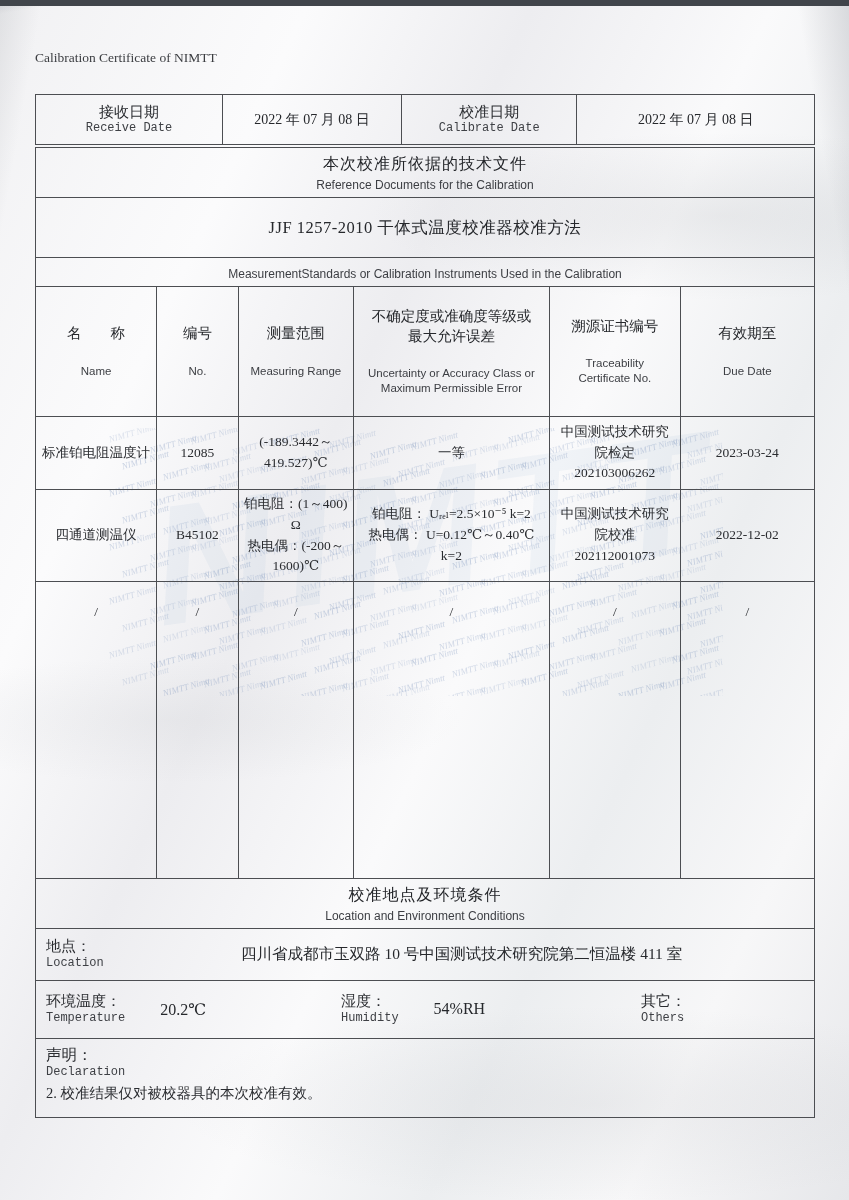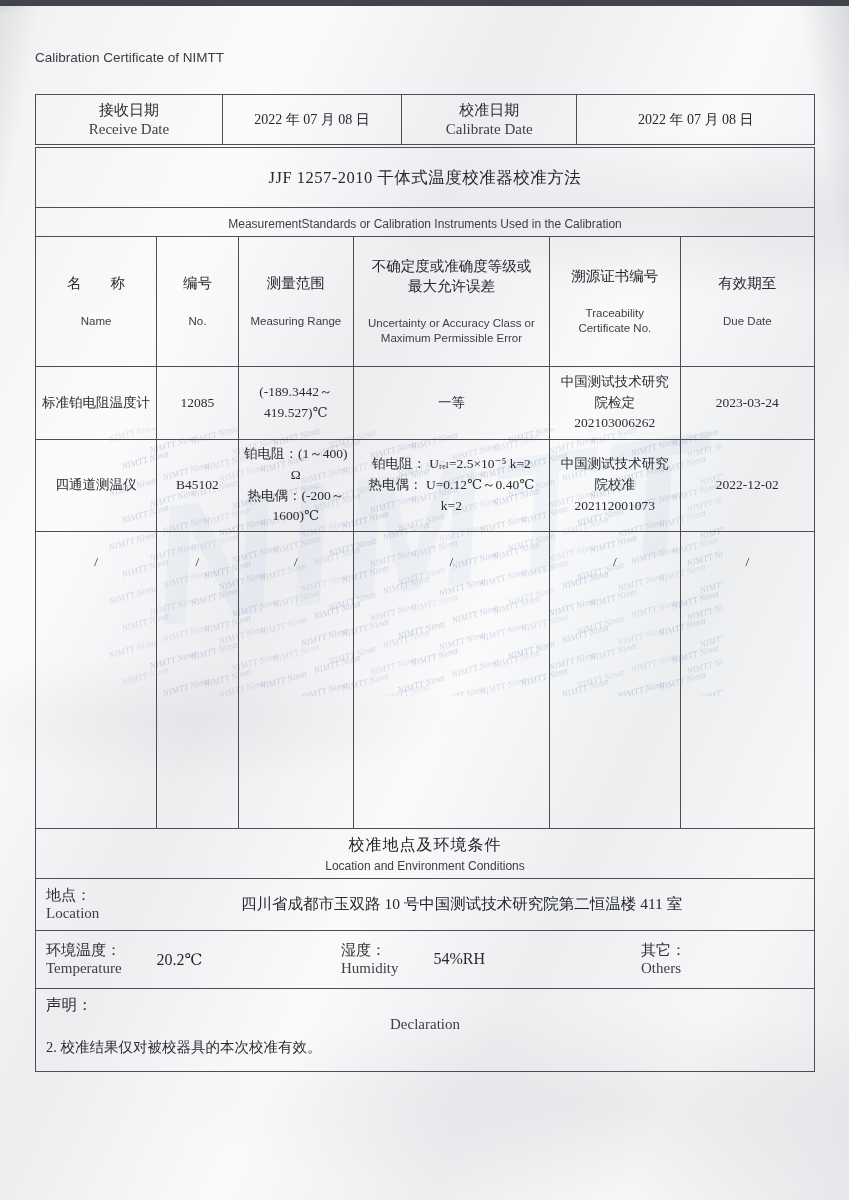--- a/index.html
+++ b/index.html
@@ -20,30 +20,30 @@
       radial-gradient(ellipse 420px 90px at 20% 60%, rgba(170,173,178,0.12), rgba(255,255,255,0) 70%),
       radial-gradient(ellipse 600px 140px at 70% 92%, rgba(165,168,174,0.14), rgba(255,255,255,0) 70%);
   }
   .scan-topbar { position:absolute; top:0; left:0; width:100%; height:6px; background:#41454b; z-index:4; }
 
   .content { position:absolute; left:35px; top:0; width:780px; z-index:3; }
 
   
   .titlebar { margin-top:46px; height:46px; display:flex; justify-content:space-between; align-items:flex-start; }
   .title-cn { font-family:"Liberation Sans","DejaVu Sans",sans-serif; font-size:18px; color:#24262a; letter-spacing:1px; }
-  .title-en { font-family:Liberation Sans, sans-serif; font-size:13.5px; color:#3b3d41; margin-top:4px; }
+  .title-en { font-family:Liberation Serif, serif; font-size:13.5px; color:#3b3d41; margin-top:4px; }
   .certno-line { font-size:16px; color:#24262a; }
   .certno-label { font-family:"Liberation Sans","DejaVu Sans",sans-serif; font-size:15px; letter-spacing:3px; margin-right:10px; }
   .certno-en { font-family:"Liberation Sans","DejaVu Sans",sans-serif; font-size:13px; color:#3b3d41; margin-top:5px; }
 
   
   .dates { width:100%; border-collapse:collapse; table-layout:fixed; margin-top:2px; }
   .dates td { border:1.5px solid #4c4e52; height:50px; text-align:center; vertical-align:middle; }
   .lbl-cn { font-family:"Liberation Sans","DejaVu Sans",sans-serif; font-size:15px; color:#2a2c30; line-height:1.3; }
-  .lbl-en { font-family:Liberation Serif, serif; font-size:15px; color:#3e4045; line-height:1.3; }
+  .lbl-en { font-family:Liberation Mono, monospace; font-size:12px; color:#3e4045; line-height:1.3; }
   .date-val { font-size:14px; color:#26282c; }
 
   
   .main { border:1.5px solid #4c4e52; margin-top:2px; }
   .sec-head { border-bottom:1px solid #4c4e52; text-align:center; padding:6px 0 5px 0; }
   .sec-cn { font-family:"Liberation Sans","DejaVu Sans",sans-serif; font-size:16px; color:#232529; letter-spacing:1px; }
   .sec-en { font-family:"Liberation Sans","DejaVu Sans",sans-serif; font-size:12px; color:#3c3e43; margin-top:3px; }
   .refdoc-row { border-bottom:1px solid #4c4e52; height:60px; display:flex; align-items:center; justify-content:center; font-size:16.5px; color:#26282c; letter-spacing:0.5px; }
 
   
@@ -281,20 +281,24 @@
           <div class="lbl-cn">校准日期</div>
           <div class="lbl-en">Calibrate Date</div>
         </td>
         <td class="date-val">2022 年 07 月 08 日</td>
       </tr>
     </tbody>
       </table>
 
     <div class="main">
 
+      <div class="sec-head">
+        <div class="sec-cn">本次校准所依据的技术文件</div>
+        <div class="sec-en">Reference Documents for the Calibration</div>
+      </div>
 
       <div class="refdoc-row">JJF 1257-2010  干体式温度校准器校准方法</div>
 
       <div class="sec-head">
         <div class="sec-en">MeasurementStandards or Calibration Instruments Used in the Calibration</div>
       </div>
 
       <table class="std-table">
         <colgroup>
           <col style="width:15.5%">
@@ -403,19 +407,19 @@
           <div>
             <div class="lbl-cn" style="text-align:left">其它：</div>
             <div class="lbl-en" style="text-align:left">Others</div>
           </div>
           <div class="env-val"></div>
         </div>
       </div>
 
       <div class="decl">
         <div class="lbl-cn" style="text-align:left; font-size:15.5px">声明：</div>
-        <div class="lbl-en" style="text-align:center">Declaration</div>
+        <div class="lbl-en" style="text-align:left">Declaration</div>
         <div class="decl-item">2. 校准结果仅对被校器具的本次校准有效。</div>
       </div>
     </div>
 
   </div>
 </div>
 
 </body></html>

